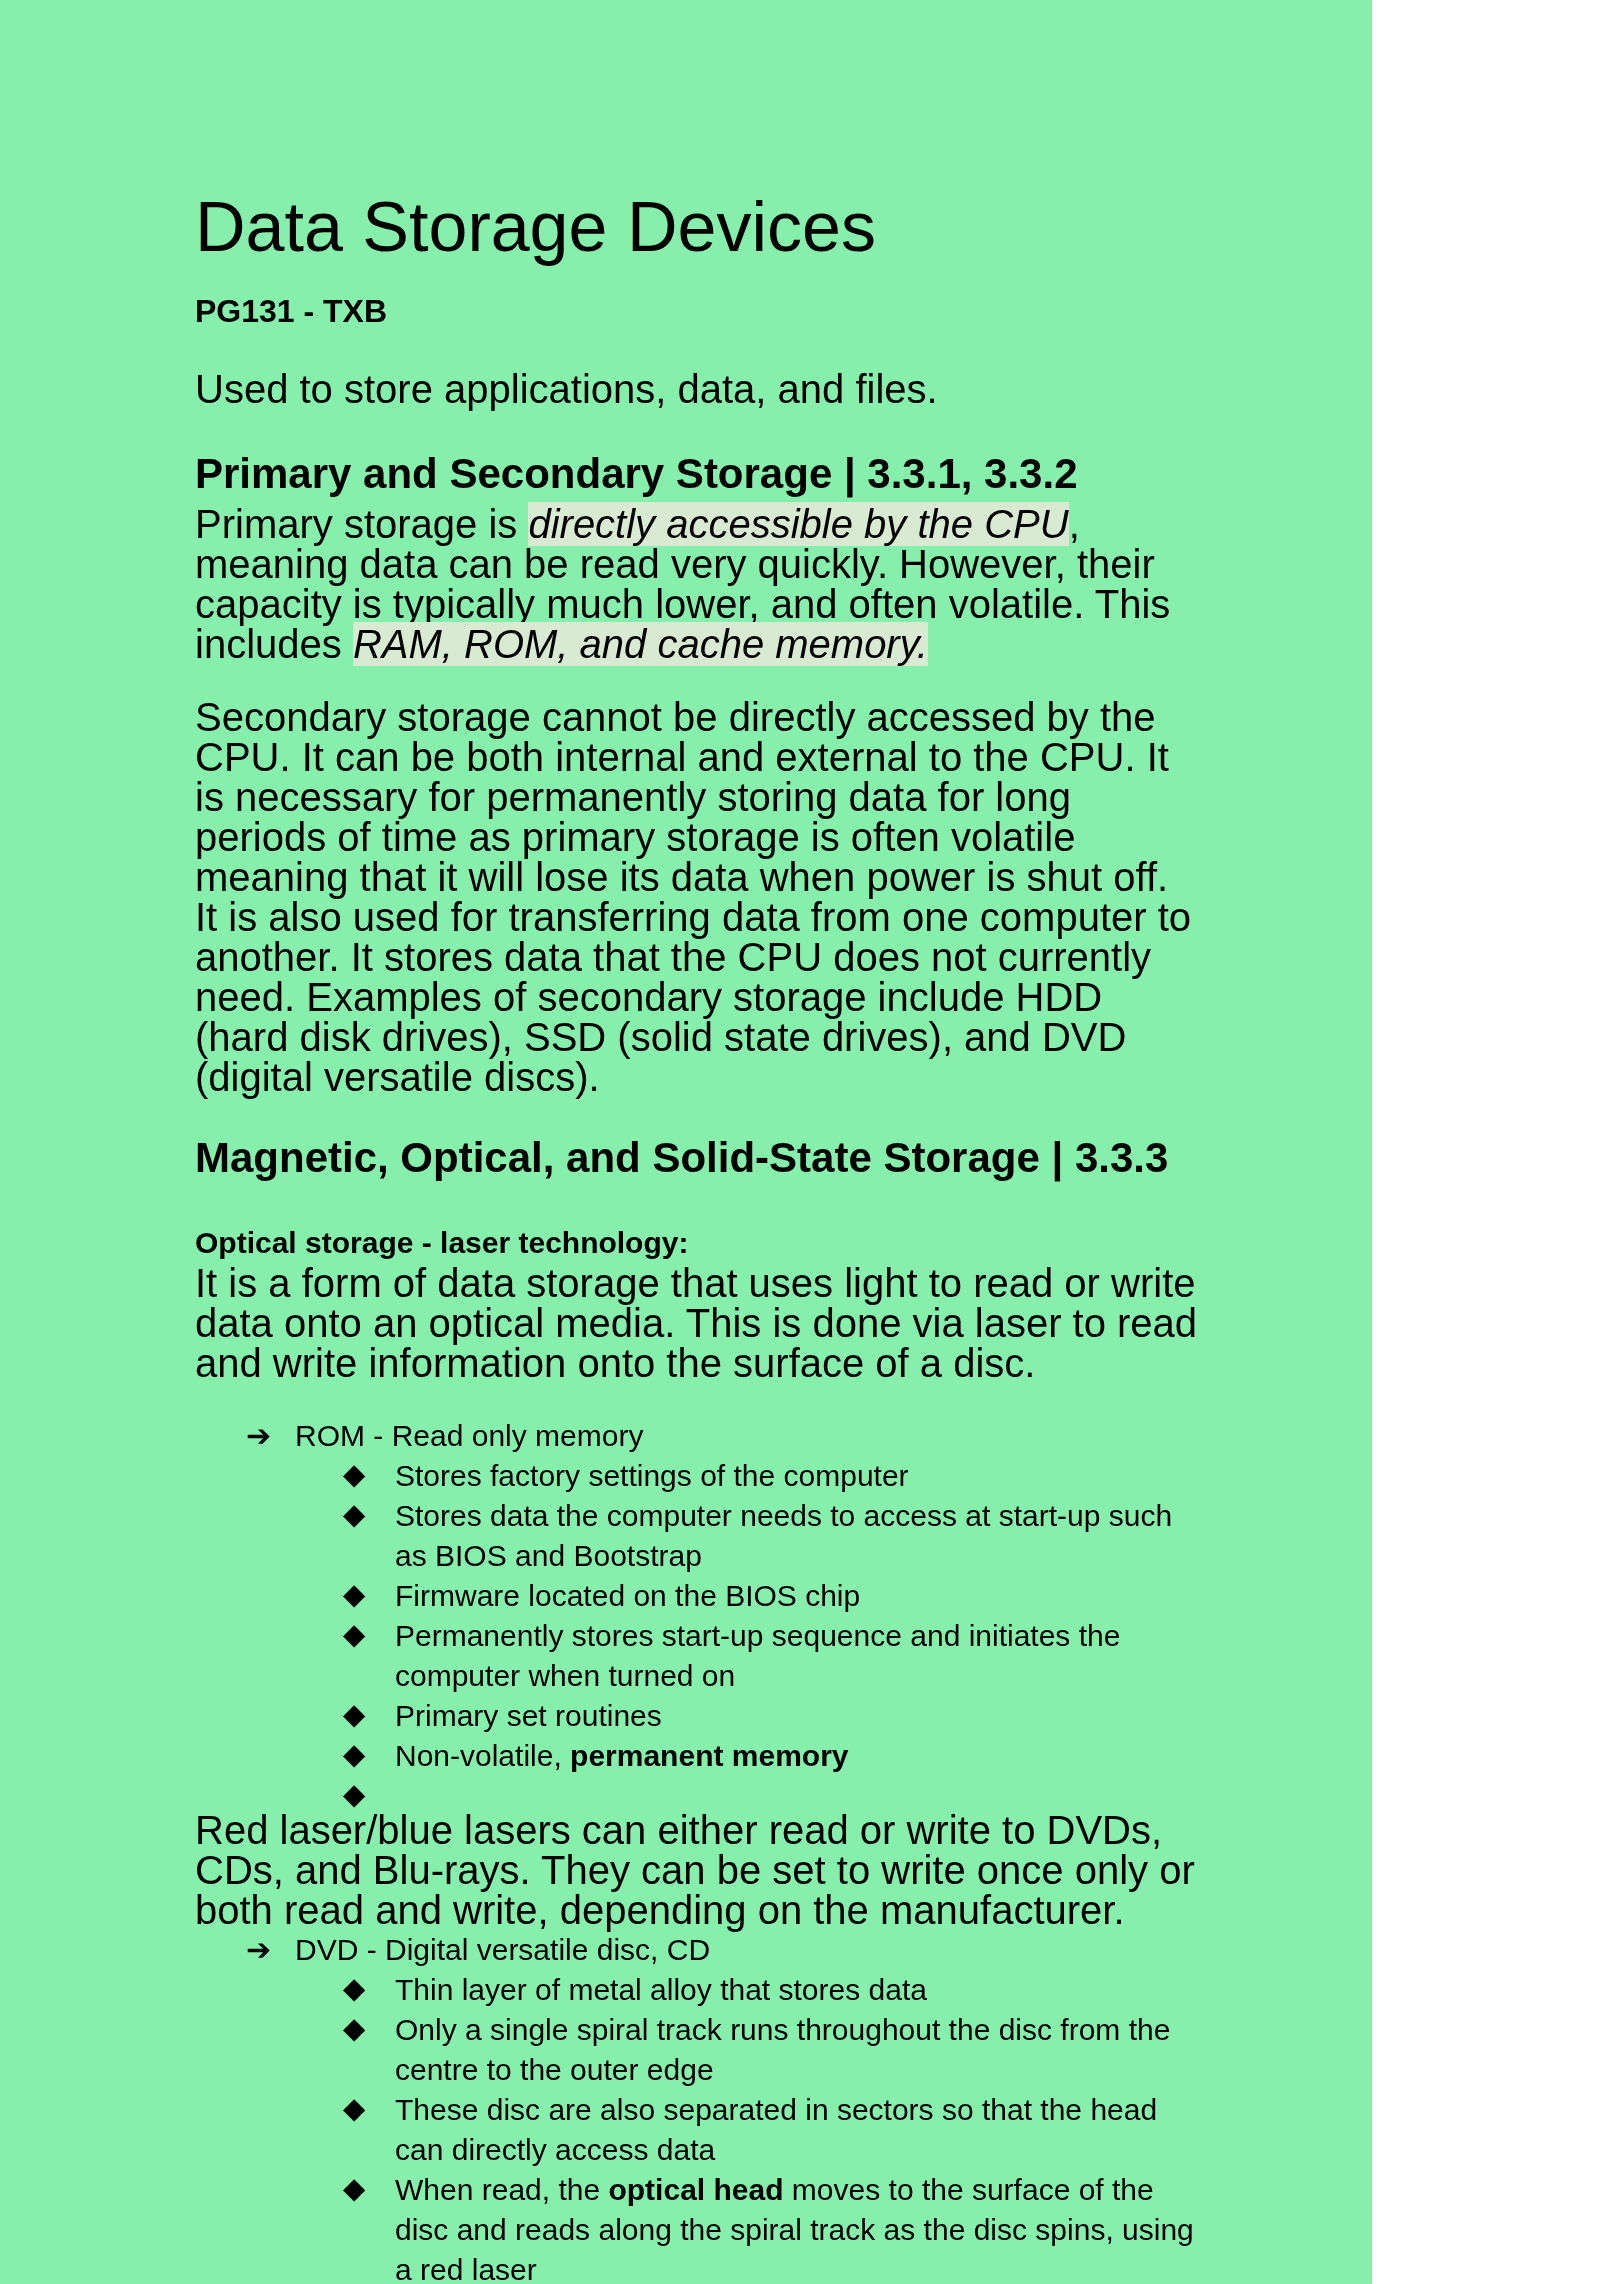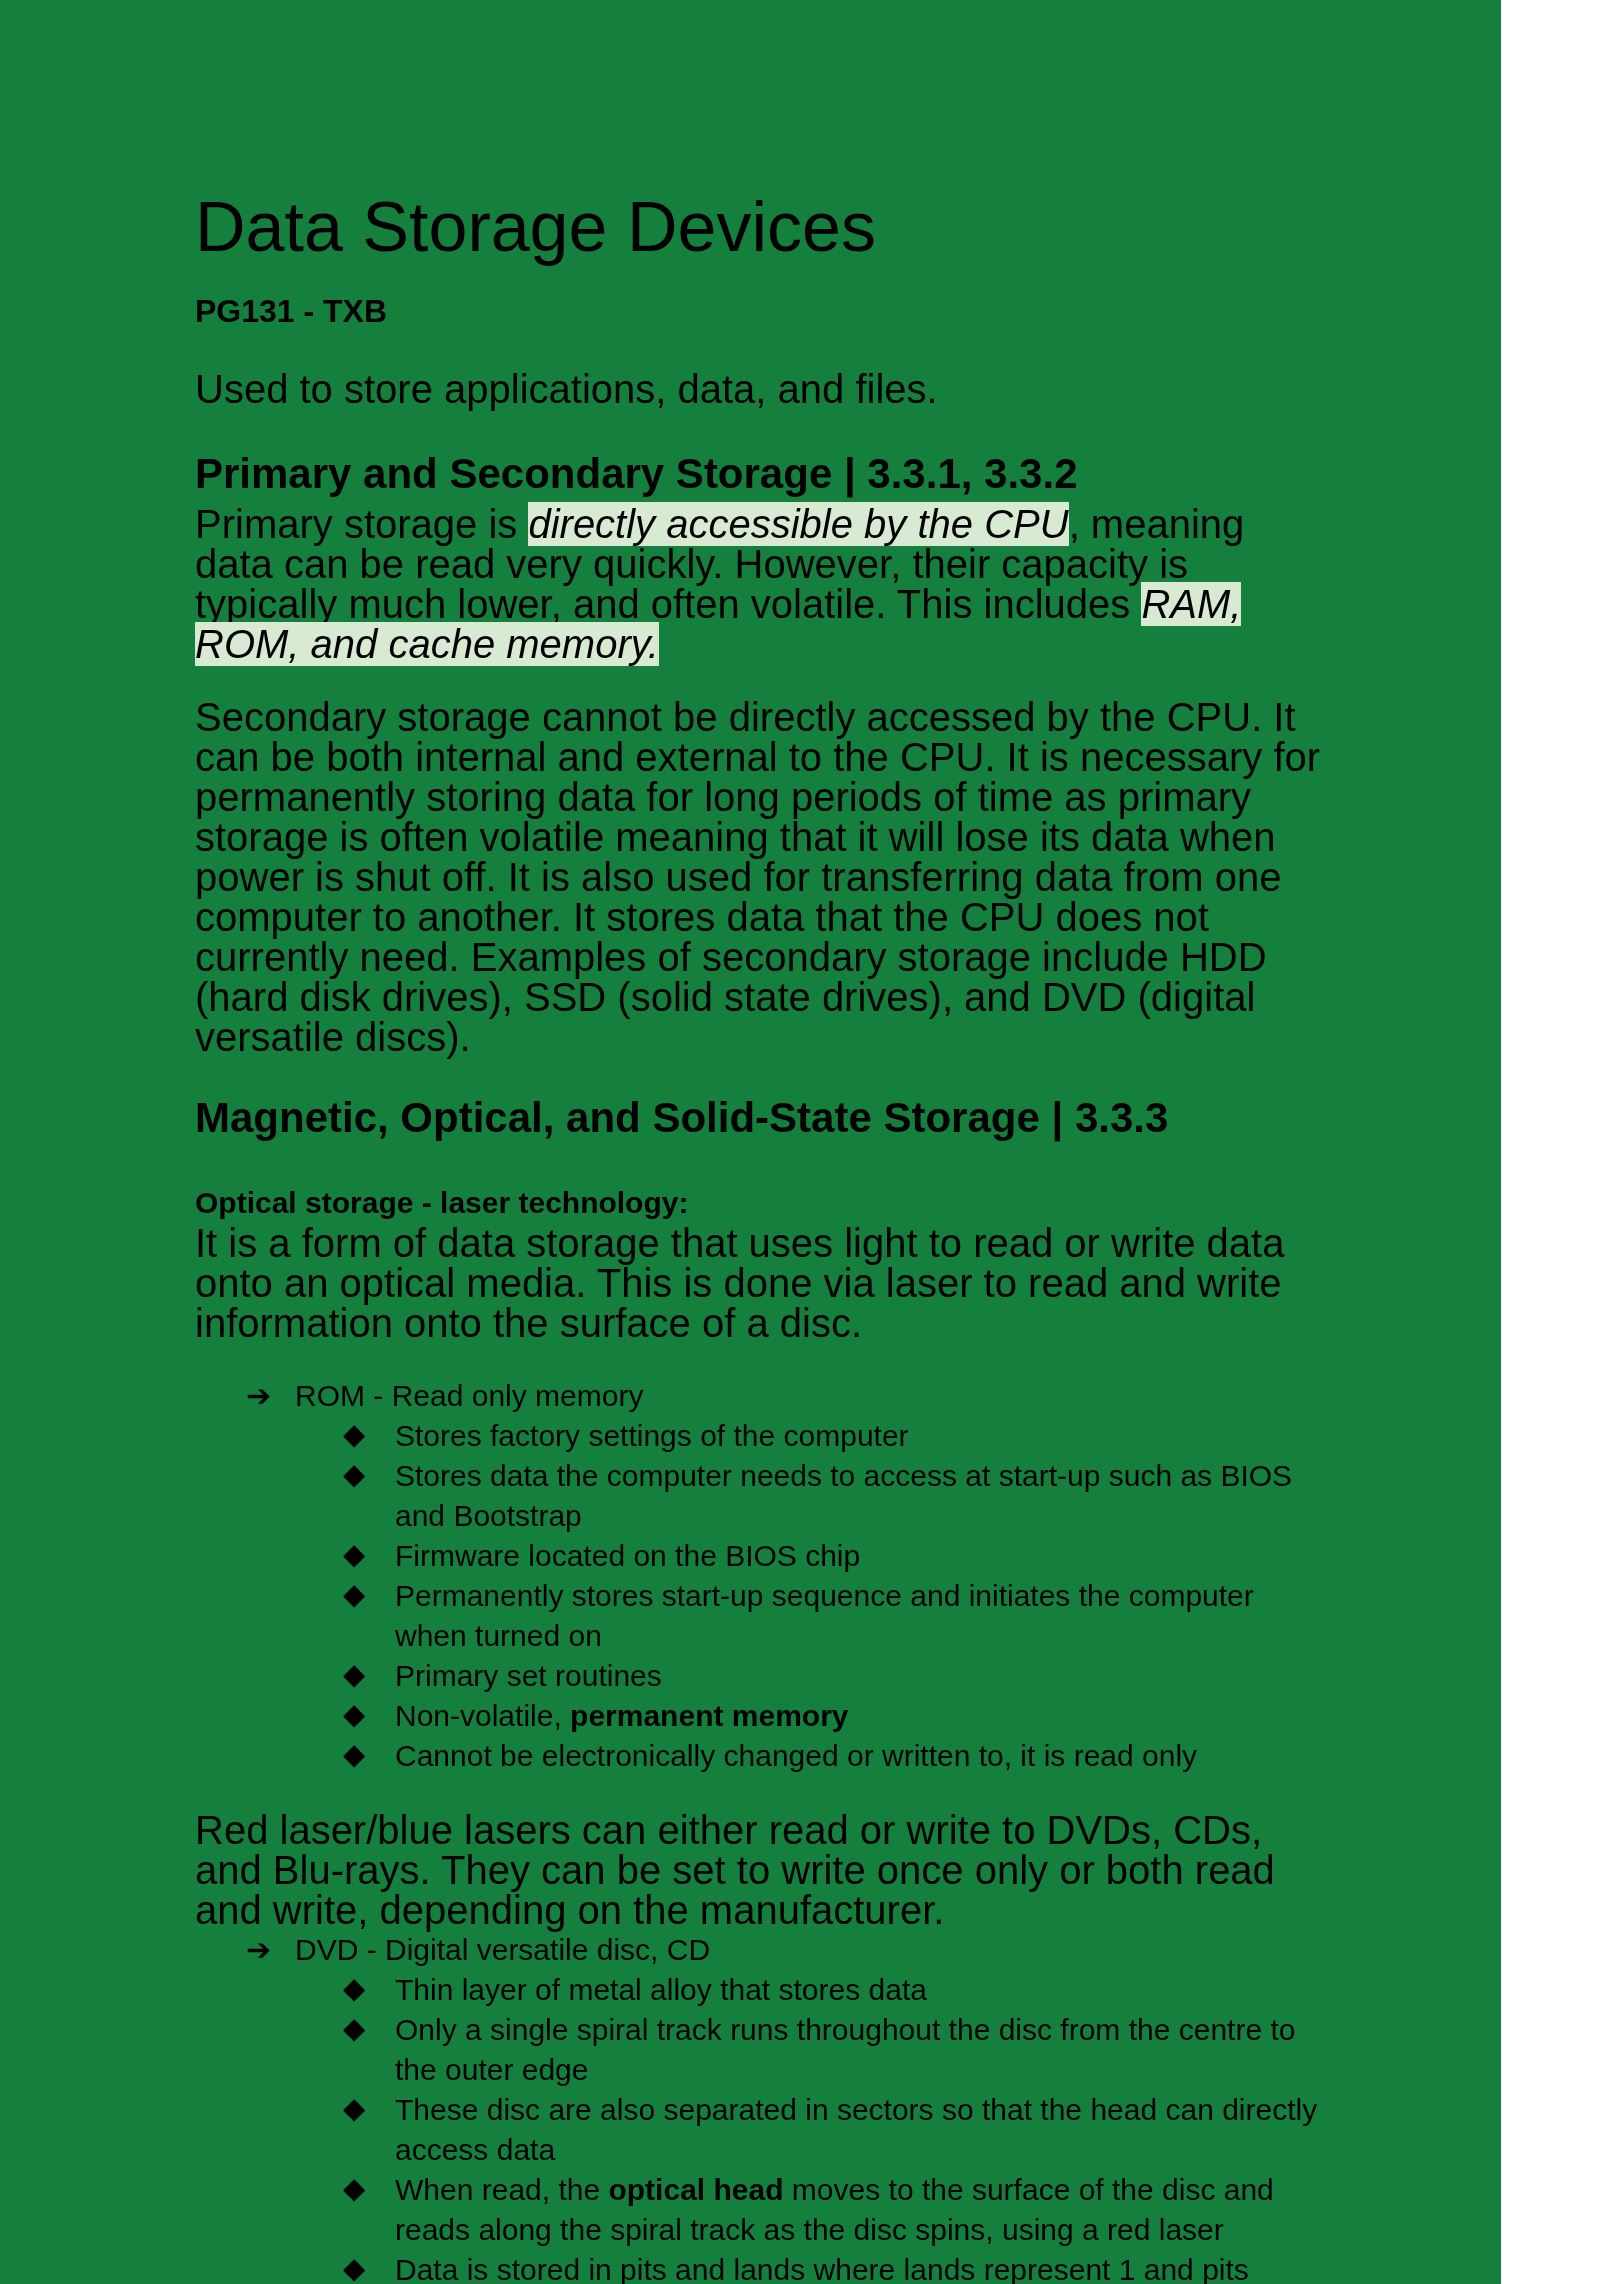--- a/index.html
+++ b/index.html
@@ -1,17 +1,17 @@
 <!DOCTYPE html>
 <html style="font-size:10.4px"><head>
 <meta charset="utf-8">
 <style>
   html,body{margin:0;padding:0;background:#ffffff;}
   .page{
-    width:1501px;height:2284px;background:#15803d;box-sizing:border-box;
+    width:1372px;height:2284px;background:#86efac;box-sizing:border-box;
     padding:186px 174px 0 195px;
     font-family:"Liberation Sans",sans-serif;color:#000000;
     overflow:hidden;
   }
   .title{font-size:70px;line-height:83px;font-weight:400;margin:0 0 22px 0;}
   .subtitle{font-size:32px;line-height:40px;font-weight:700;margin:0 0 38px 0;}
   p.body{font-size:40px;line-height:40px;margin:0;}
   .h2{font-size:42px;line-height:54px;font-weight:700;margin:0;}
   .h2 .light{font-weight:700;text-align:right;}
   .boldlabel{font-size:30px;line-height:40px;font-weight:700;margin:0;}
@@ -69,21 +69,20 @@
     <div class="li2">
       <span class="marker">◆</span>
       <span><span>Primary set routines</span></span>
     </div>
     <div class="li2">
       <span class="marker">◆</span>
       <span><span>Non-volatile, </span><span class="b">permanent memory</span></span>
     </div>
     <div class="li2">
       <span class="marker">◆</span>
-      <span><span>Cannot be electronically changed or written to, it is read only</span></span>
     </div>
   </div>
 
   <p class="body" style="margin-top:34px;">Red laser/blue lasers can either read or write to DVDs, CDs, and Blu-rays. They can be set to write once only or both read and write, depending on the manufacturer.</p>
 
   <div>
     <div class="li1">
       <span class="marker">➔</span>
       <span>DVD - Digital versatile disc, CD</span>
     </div>

